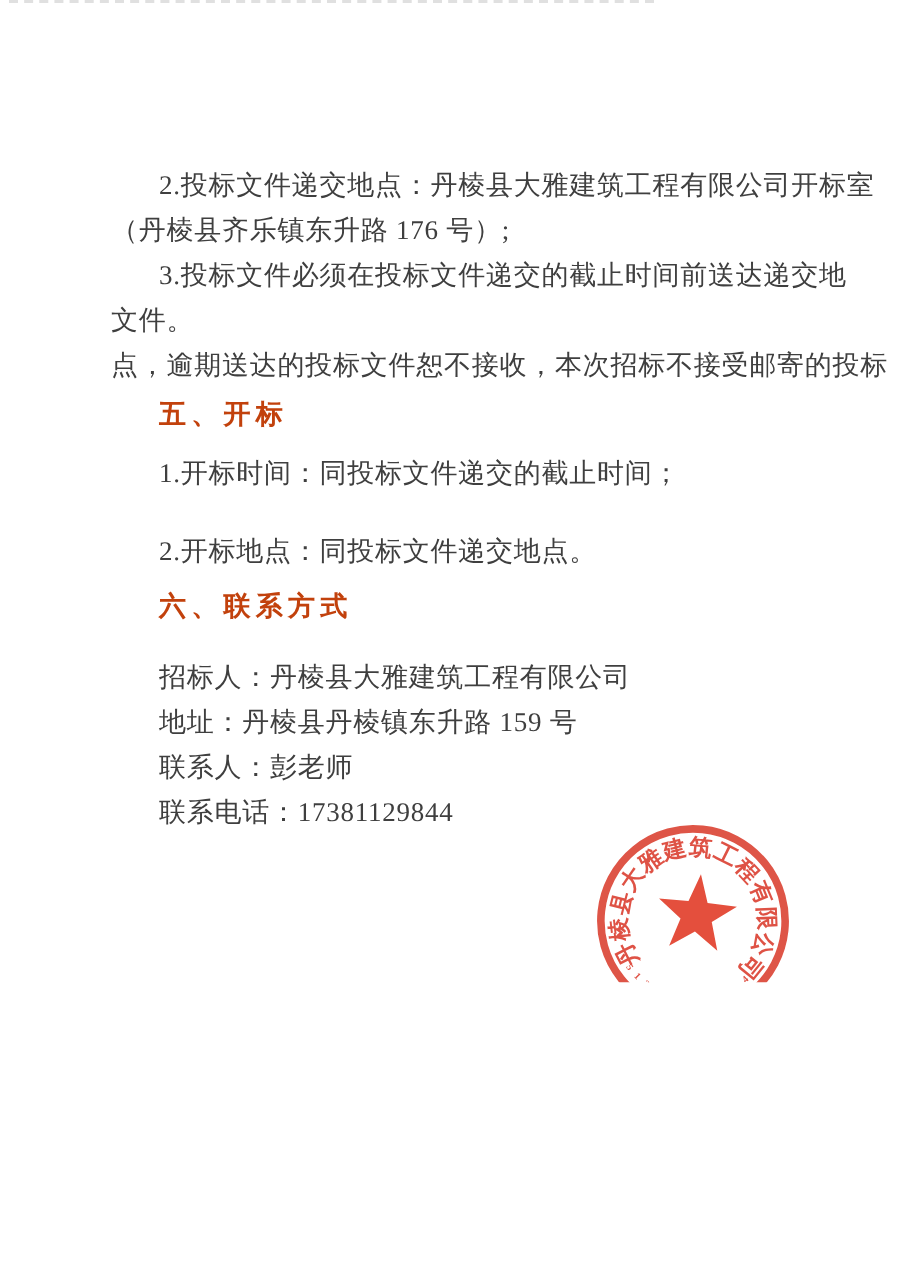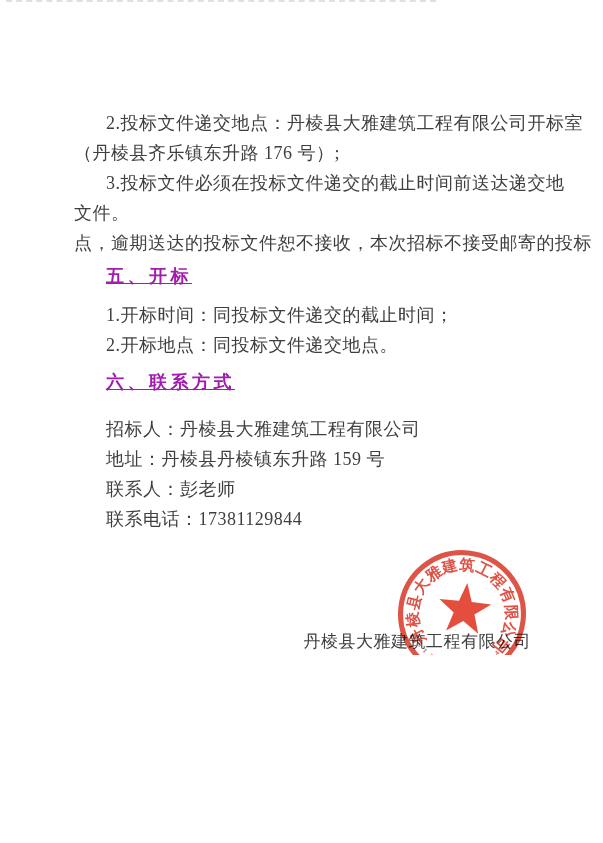--- a/index.html
+++ b/index.html
@@ -15,21 +15,21 @@
     position:absolute;top:0;left:6px;width:430px;height:0;
     border-top:2px dashed #d9d9d9;opacity:.8;
   }
   .content{
     position:absolute;top:0;left:0;right:0;
     padding:108px 33px 0 74px;
     font-size:18px;line-height:30px;letter-spacing:0.5px;
   }
   .line{white-space:nowrap;}
   .line.indent{padding-left:32px;}
-  .line.bold{font-weight:700;letter-spacing:3.5px;color:#a21caf;text-decoration:underline;}
+  .line.bold{font-weight:700;letter-spacing:3.5px;color:#c2410c;}
   .sig-line{margin-top:93px;text-align:right;padding-right:39px;
     font-size:17px;letter-spacing:0.5px;white-space:nowrap;}
   .date-line{text-align:right;padding-right:72px;font-size:12px;
     letter-spacing:1px;white-space:nowrap;}
   .seal{
     position:absolute;left:396px;top:548px;width:132px;height:132px;
     transform:rotate(6deg);
     mix-blend-mode:multiply;opacity:.92;
     pointer-events:none;
   }
@@ -43,21 +43,21 @@
 
   <div class="content">
 
   <div class="line indent">2.投标文件递交地点：丹棱县大雅建筑工程有限公司开标室</div>
       <div class="line">（丹棱县齐乐镇东升路 176 号）;</div>
       <div class="line indent">3.投标文件必须在投标文件递交的截止时间前送达递交地</div>
       <div class="line">文件。</div>
       <div class="line">点，逾期送达的投标文件恕不接收，本次招标不接受邮寄的投标</div>
       <div class="line indent bold" style="margin-top: 3px;">五、开标</div>
       <div class="line indent" style="margin-top: 9px;">1.开标时间：同投标文件递交的截止时间；</div>
-      <div class="line indent" style="margin-top: 0;">2.开标地点：同投标文件递交地点。</div>
+      <div class="line indent" style="margin-top: 22px;">2.开标地点：同投标文件递交地点。</div>
       <div class="line indent bold" style="margin-top: 7px;">六、联系方式</div>
       <div class="line indent" style="margin-top: 17px;">招标人：丹棱县大雅建筑工程有限公司</div>
       <div class="line indent">地址：丹棱县丹棱镇东升路 159 号</div>
       <div class="line indent">联系人：彭老师</div>
       <div class="line indent">联系电话：17381129844</div>
       <div class="sig-line">丹棱县大雅建筑工程有限公司</div>
       <div class="date-line">2021 年 10 月 19 日</div>
     </div>
 
   <div class="seal">

